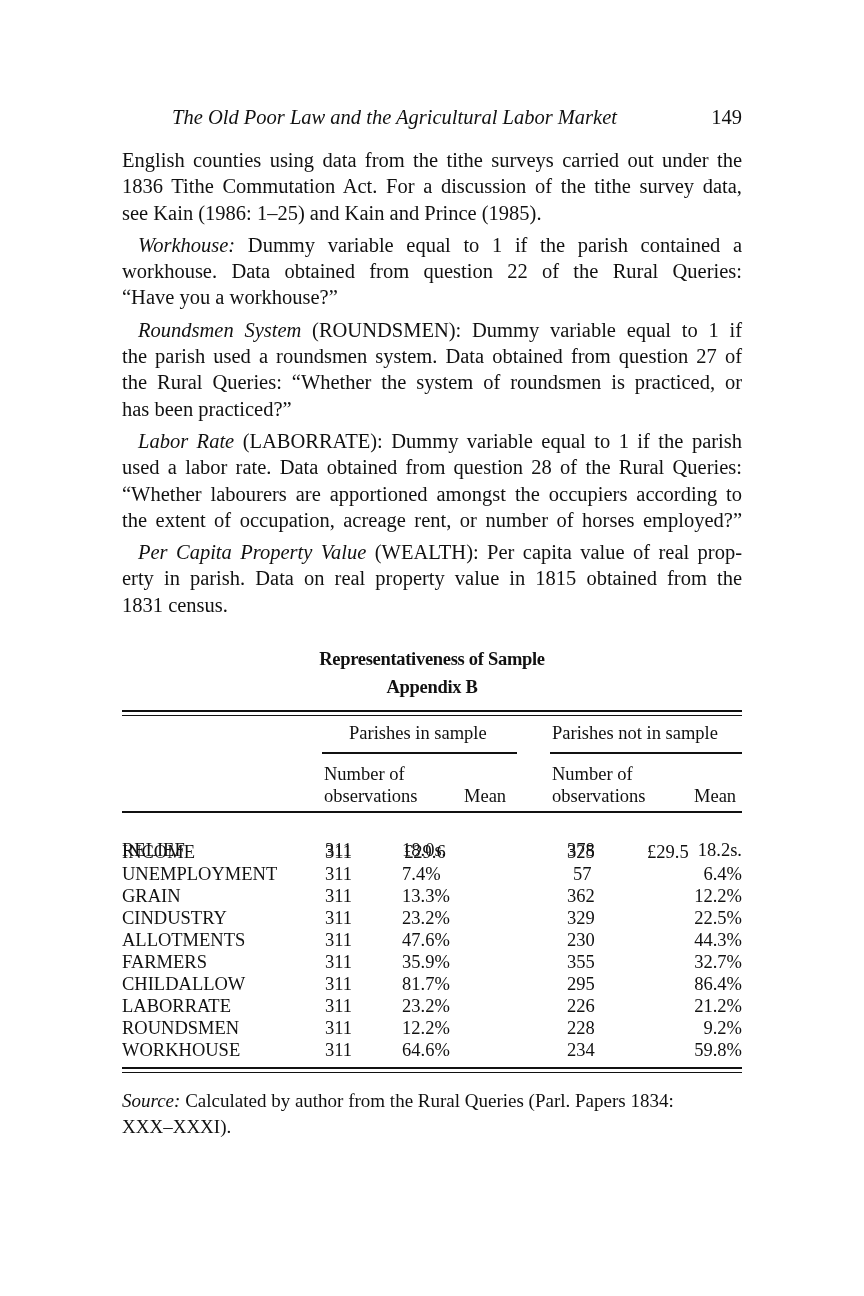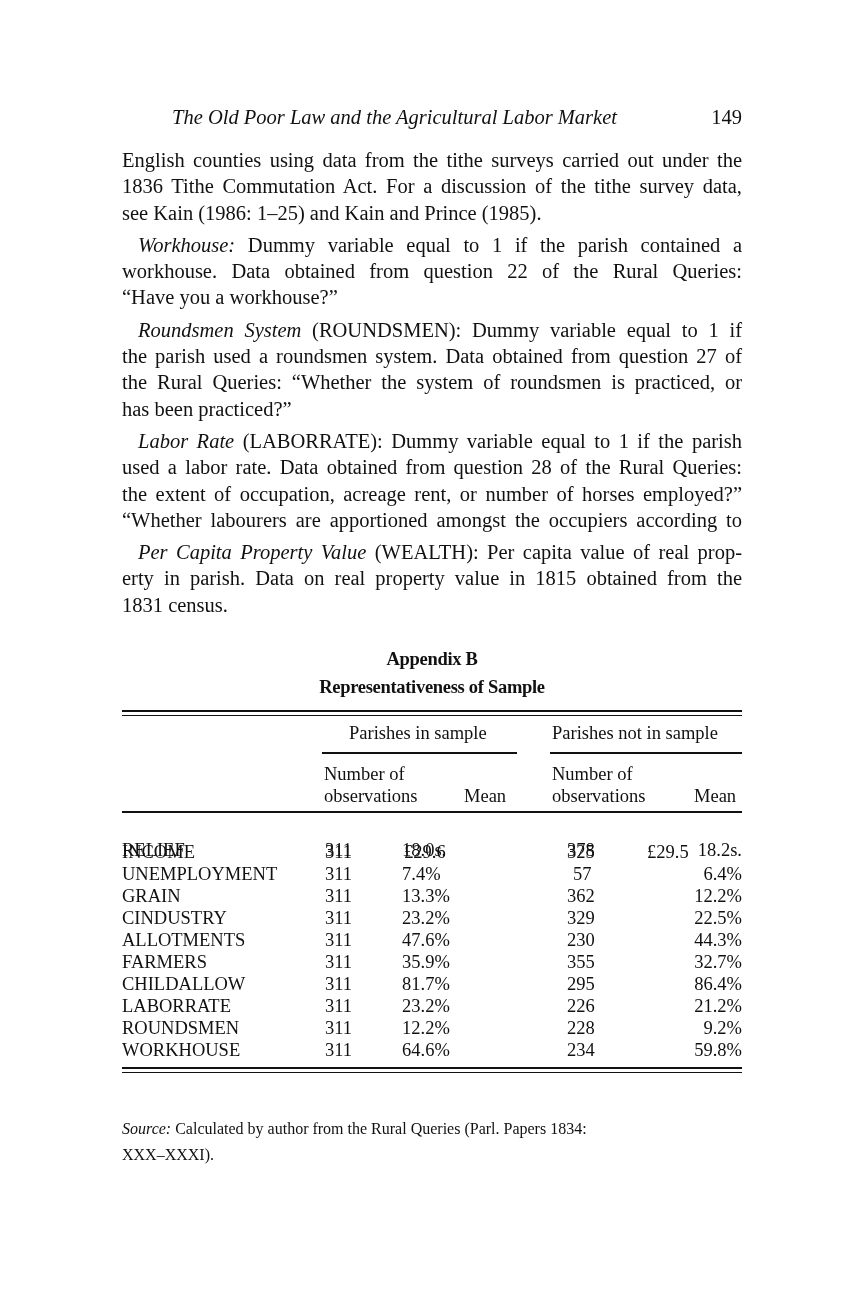--- a/index.html
+++ b/index.html
@@ -22,21 +22,21 @@
     .colh { position: absolute; font-size: 18.5px; line-height: 22px; }
     .row { position: absolute; left: 0; width: 620px; height: 22px; font-size: 18.5px; line-height: 22px; }
     .row .c { position: absolute; top: 0; }
     .row .var { left: 0; }
     .row .n1 { left: 196px; width: 34px; text-align: right; }
     .row .m1 { left: 280px; width: 95px; text-align: left; }
     .row .m1.lead { text-align: left; left: 282px; }
     .row .n2 { left: 445px; width: 30px; text-align: left; }
     .row .m2 { left: 525px; width: 95px; text-align: right; }
     .row .m2.lead { text-align: left; left: 525px; }
-    .source { position: absolute; top: 1088px; left: 0; width: 620px; font-size: 16px; line-height: 26px; margin-top: 28px; }
+    .source { position: absolute; top: 1088px; left: 0; width: 620px; font-size: 19px; line-height: 26px; }
     .source .it { font-style: italic; }
   </style>
 </head>
 <body>
 
 <div class="page">
 
   <div class="running-head">
     <span class="running-title">The Old Poor Law and the Agricultural Labor Market</span>
     <span class="page-num">149</span>
@@ -59,34 +59,34 @@
     <div>
       <span class="line ind"><i>Roundsmen System</i><span> (ROUNDSMEN): Dummy variable equal to 1 if</span></span>
       <span class="line">the parish used a roundsmen system. Data obtained from question 27 of</span>
       <span class="line">the Rural Queries: “Whether the system of roundsmen is practiced, or</span>
       <span class="line end">has been practiced?”</span>
     </div>
 
     <div>
       <span class="line ind"><i>Labor Rate</i><span> (LABORRATE): Dummy variable equal to 1 if the parish</span></span>
       <span class="line">used a labor rate. Data obtained from question 28 of the Rural Queries:</span>
+      <span class="line">“Whether labourers are apportioned amongst the occupiers according to</span>
       <span class="line">the extent of occupation, acreage rent, or number of horses employed?”</span>
-      <span class="line">“Whether labourers are apportioned amongst the occupiers according to</span>
     </div>
 
     <div>
       <span class="line ind"><i>Per Capita Property Value</i><span> (WEALTH): Per capita value of real prop-</span></span>
       <span class="line">erty in parish. Data on real property value in 1815 obtained from the</span>
       <span class="line end">1831 census.</span>
     </div>
   </div>
 
   <div class="appendix">
+    <span class="t">Representativeness of Sample</span>
     <span class="t">Appendix B</span>
-    <span class="t">Representativeness of Sample</span>
   </div>
 
   <div class="rule" style="top:710px;height:2px;"></div>
   <div class="rule" style="top:714.5px;height:1.2px;"></div>
 
   <div class="grp" style="left:227px;">Parishes in sample</div>
   <div class="grp" style="left:430px;">Parishes not in sample</div>
   <div class="grp-line" style="left:200px;width:195px;"></div>
   <div class="grp-line" style="left:428px;width:192px;"></div>
 

